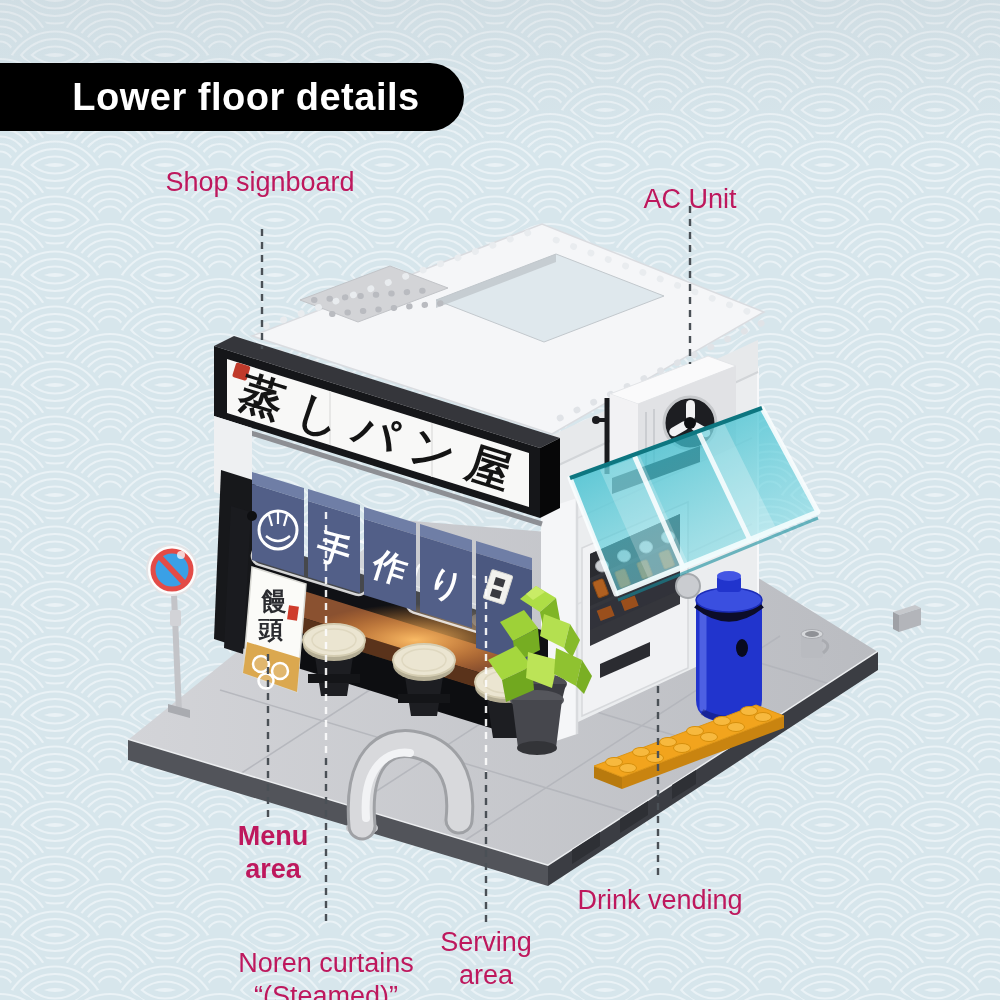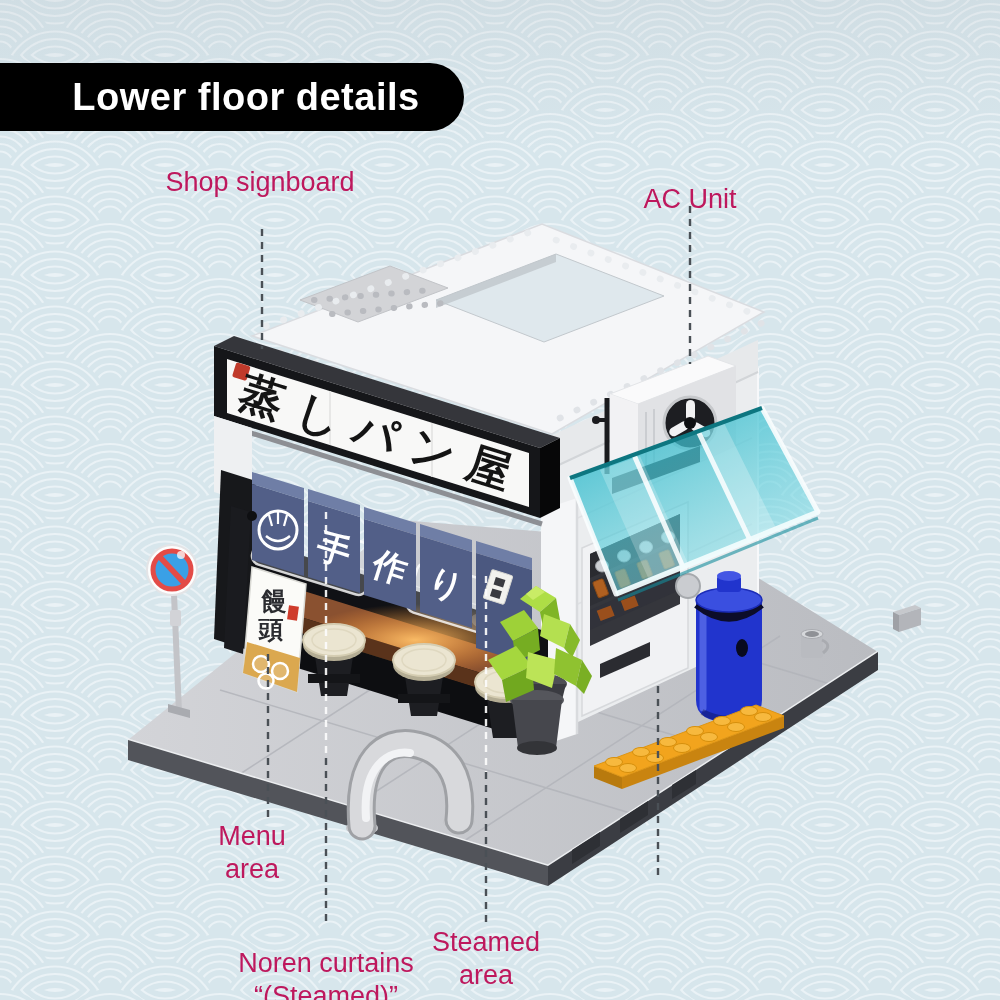--- a/index.html
+++ b/index.html
@@ -16,21 +16,21 @@
     padding-left:28px;box-sizing:border-box;
     color:#ffffff;font-weight:bold;font-size:38px;letter-spacing:.5px;
   }
   .callout{
     position:absolute;text-align:center;color:#be185d;
     font-size:27px;line-height:1.22;font-weight:500;
   }
   .callout div{white-space:nowrap;}
   .c-signboard{left:100px;top:166px;width:320px;}
   .c-ac{left:610px;top:183px;width:160px;}
-  .c-menu{left:182px;top:820px;width:140px;}
+  .c-menu{left:203px;top:820px;width:140px;font-weight:bold;}
   .c-noren{left:212px;top:926px;width:228px;margin-top:21px;}
   .c-serving{left:424px;top:926px;width:124px;}
   .c-vending{left:572px;top:884px;width:176px;}
 </style>
 </head>
 <body>
 
 <svg id="scene" viewBox="0 0 1000 1000">
   <defs>
     <g id="fan">
@@ -405,17 +405,18 @@
 </div>
 <div class="callout c-menu">
   <div>Menu</div>
   <div>area</div>
 </div>
 <div class="callout c-noren">
   <div>Noren curtains</div>
   <div>“(Steamed)”</div>
 </div>
 <div class="callout c-serving">
-  <div>Steamed</div>
+  <div>Serving</div>
   <div>area</div>
 </div>
 <div class="callout c-vending">
+  <div>Drink vending</div>
 </div>
 
 </body></html>

